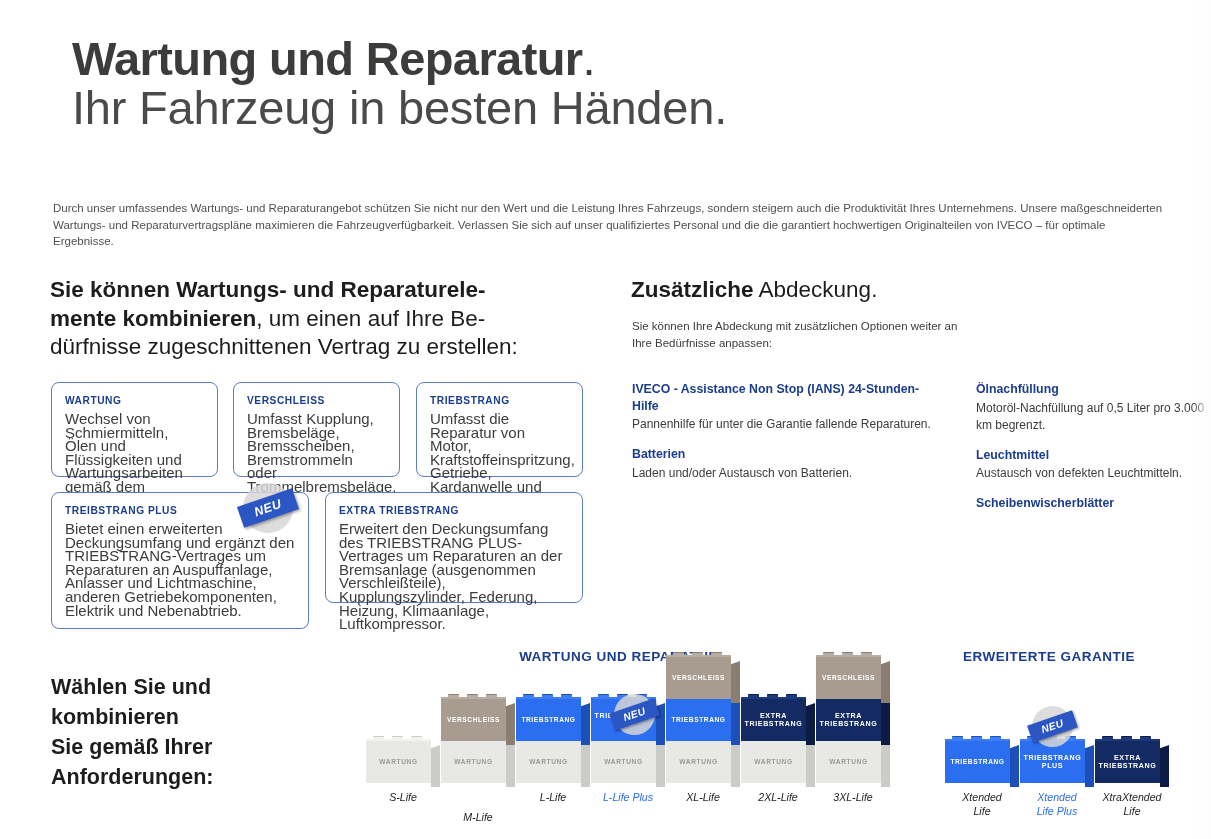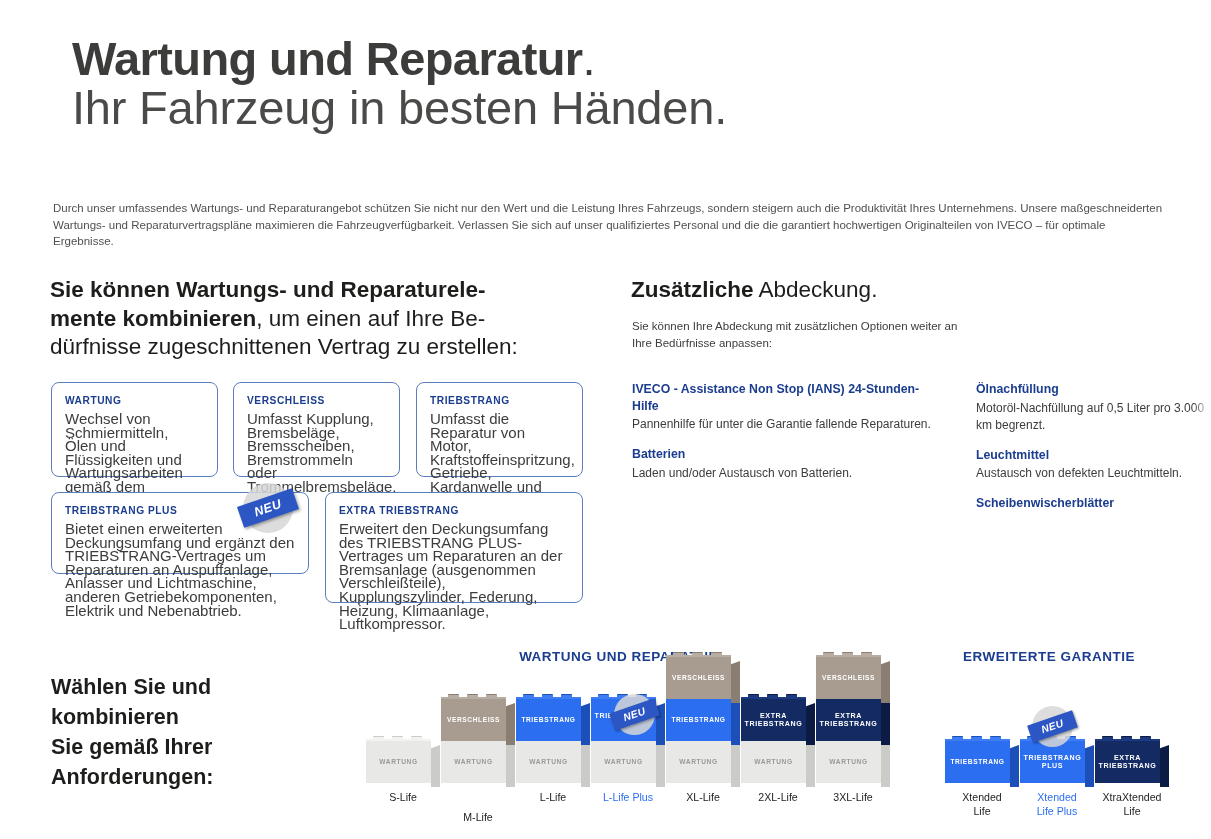--- a/index.html
+++ b/index.html
@@ -46,21 +46,21 @@
     margin:0 0 6px 0;
   }
   .ibox .bb{
     color:#3c3c3b;font-size:15px;line-height:13.6px;margin:0;font-weight:400;
   }
 
   
   #box-wartung      {left:51px; top:382px; width:167px; height:95px;}
   #box-verschleiss  {left:233px;top:382px; width:167px; height:95px;}
   #box-triebstrang  {left:416px;top:382px; width:167px; height:95px;}
-  #box-tsplus       {left:51px; top:492px; width:258px; height:82px;}
+  #box-tsplus       {left:51px; top:492px; width:258px; height:137px;}
   #box-extrats      {left:325px;top:492px; width:258px; height:111px;}
 
   
   .neu-wrap{position:absolute;width:56px;height:56px;}
   .neu-circle{
     position:absolute;left:0;top:0;width:50px;height:50px;border-radius:50%;
     background:#d7d7d7;opacity:.85;
   }
   .neu-rib{
     position:absolute;left:-4px;top:14px;width:58px;height:22px;
@@ -122,21 +122,21 @@
   .seg span{
     font-size:6.6px;font-weight:700;letter-spacing:0.6px;line-height:8.5px;
   }
   .seg.big span{font-size:7.1px;}
   .nub{
     position:absolute;width:11px;height:6px;border-radius:1px;
   }
 
   .blabel{
     position:absolute;text-align:center;font-size:10.6px;font-weight:400;
-    color:#1d1d1b;line-height:14px;
+    color:#1d1d1b;line-height:14px;font-style:italic;
   }
   .blabel.hl{color:#2b6ef0;}
 
   #neu-chart-1{left:614px;top:694px;transform:scale(.82);transform-origin:top left;}
   #neu-chart-2{left:1032px;top:706px;transform:scale(.82);transform-origin:top left;}
 
   .edge-fade{
     position:absolute;right:0;top:0;width:18px;height:839px;
     background:linear-gradient(to right,rgba(255,255,255,0),#fdfdfd);
   }

